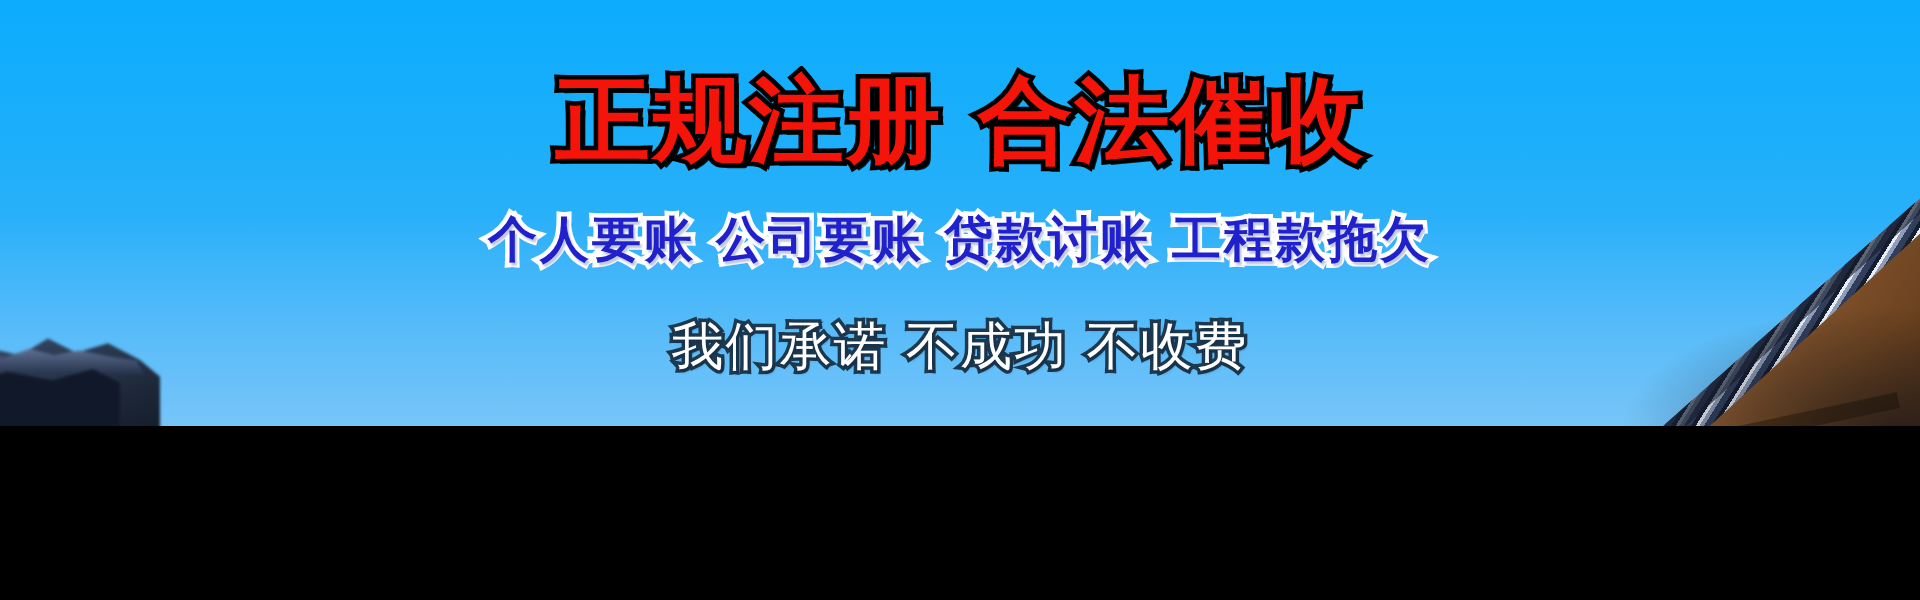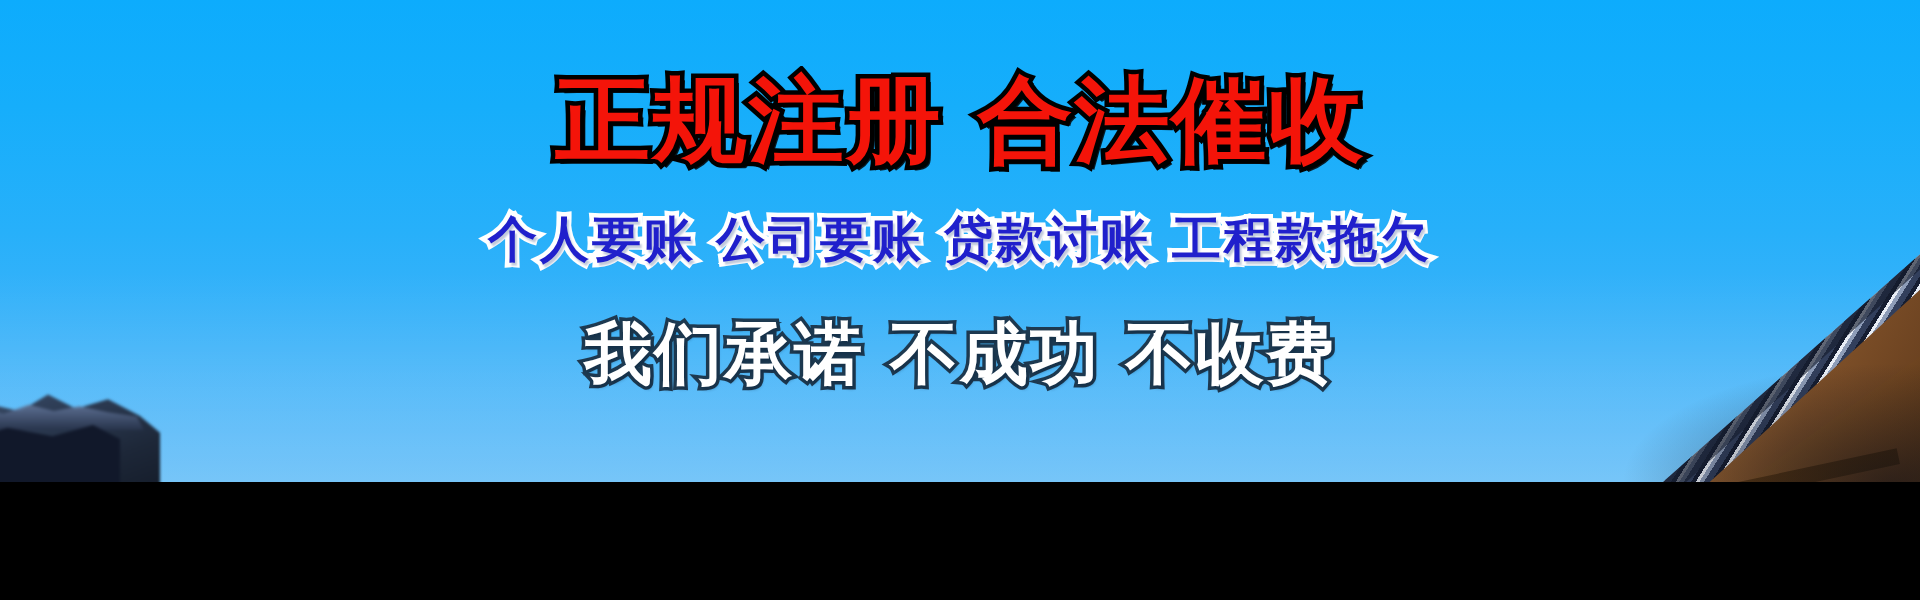--- a/index.html
+++ b/index.html
@@ -4,21 +4,21 @@
 <title>Banner</title>
 <style>
   html, body {
     margin: 0;
     padding: 0;
     background: #000;
   }
   #banner {
     position: relative;
     width: 1920px;
-    height: 482px;
+    height: 426px;
     overflow: hidden;
     font-family: "DejaVu Sans", "Liberation Sans", sans-serif;
     background: linear-gradient(to bottom, #0fadfc 0%, #19affb 30%, #2db0fa 60%, #45b4f9 85%, #55b8f8 100%);
   }
 
   
   .sky {
     position: absolute;
     inset: 0;
     background: linear-gradient(to bottom, #0dacfd 0%, #16aefb 22%, #27b0fa 48%, #3fb3f9 72%, #52b7f8 90%, #5cbaf7 100%);
@@ -155,23 +155,23 @@
     letter-spacing: 3px;
     color: #2020cc;
     white-space: nowrap;
     -webkit-text-stroke: 9px #ffffff;
     paint-order: stroke fill;
     text-shadow: 2px 3px 2px rgba(0,40,110,.25);
   }
 
   .promise {
     margin-top: 56px;
-    font-size: 68px;
+    font-size: 52px;
     line-height: 1.0;
-    font-weight: 700;
+    font-weight: 400;
     letter-spacing: 2px;
     color: #ffffff;
     white-space: nowrap;
     -webkit-text-stroke: 7px #1d3950;
     paint-order: stroke fill;
     text-shadow: 2px 3px 3px rgba(10,35,60,.35);
   }
 </style>
 </head>
 <body>

